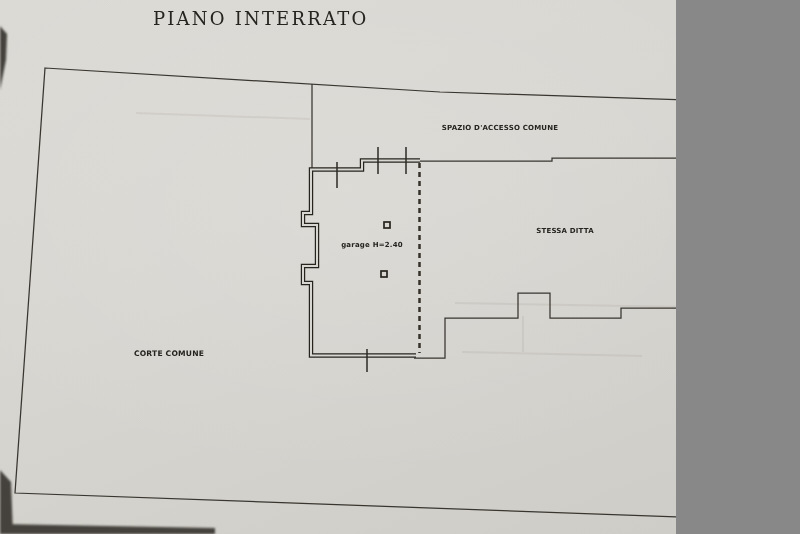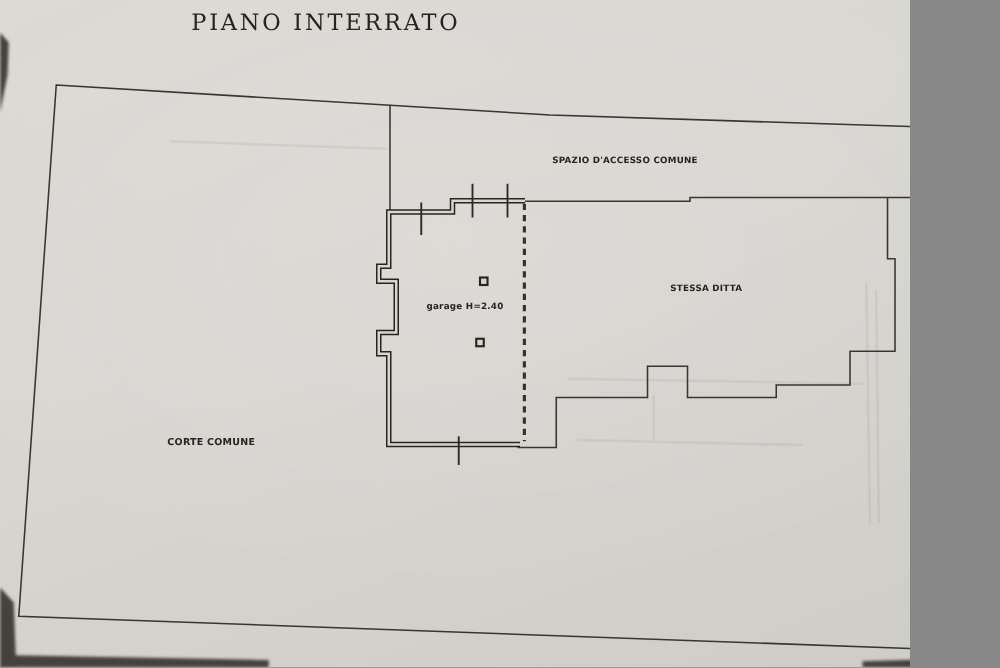--- a/index.html
+++ b/index.html
@@ -1,17 +1,17 @@
 <!DOCTYPE html>
 <html><head>
 <meta charset="utf-8">
 <style>
   html,body{margin:0;padding:0;background:#888;}
   .page{
-    position:relative;width:728px;height:534px;overflow:hidden;
+    position:relative;width:676px;height:534px;overflow:hidden;
     background:
       radial-gradient(ellipse 120% 90% at 52% 38%, rgba(255,255,255,0.10), rgba(0,0,0,0) 60%),
       linear-gradient(160deg,#dcdad5 0%, #d8d6d1 45%, #cfcdc8 100%);
     font-family:"DejaVu Sans", sans-serif;
   }
   .plan-title{
     position:absolute;left:153px;top:8px;
     font-family:"DejaVu Serif", serif;
     font-size:18px;font-weight:500;letter-spacing:2.2px;
     color:#26241f; white-space:nowrap;

